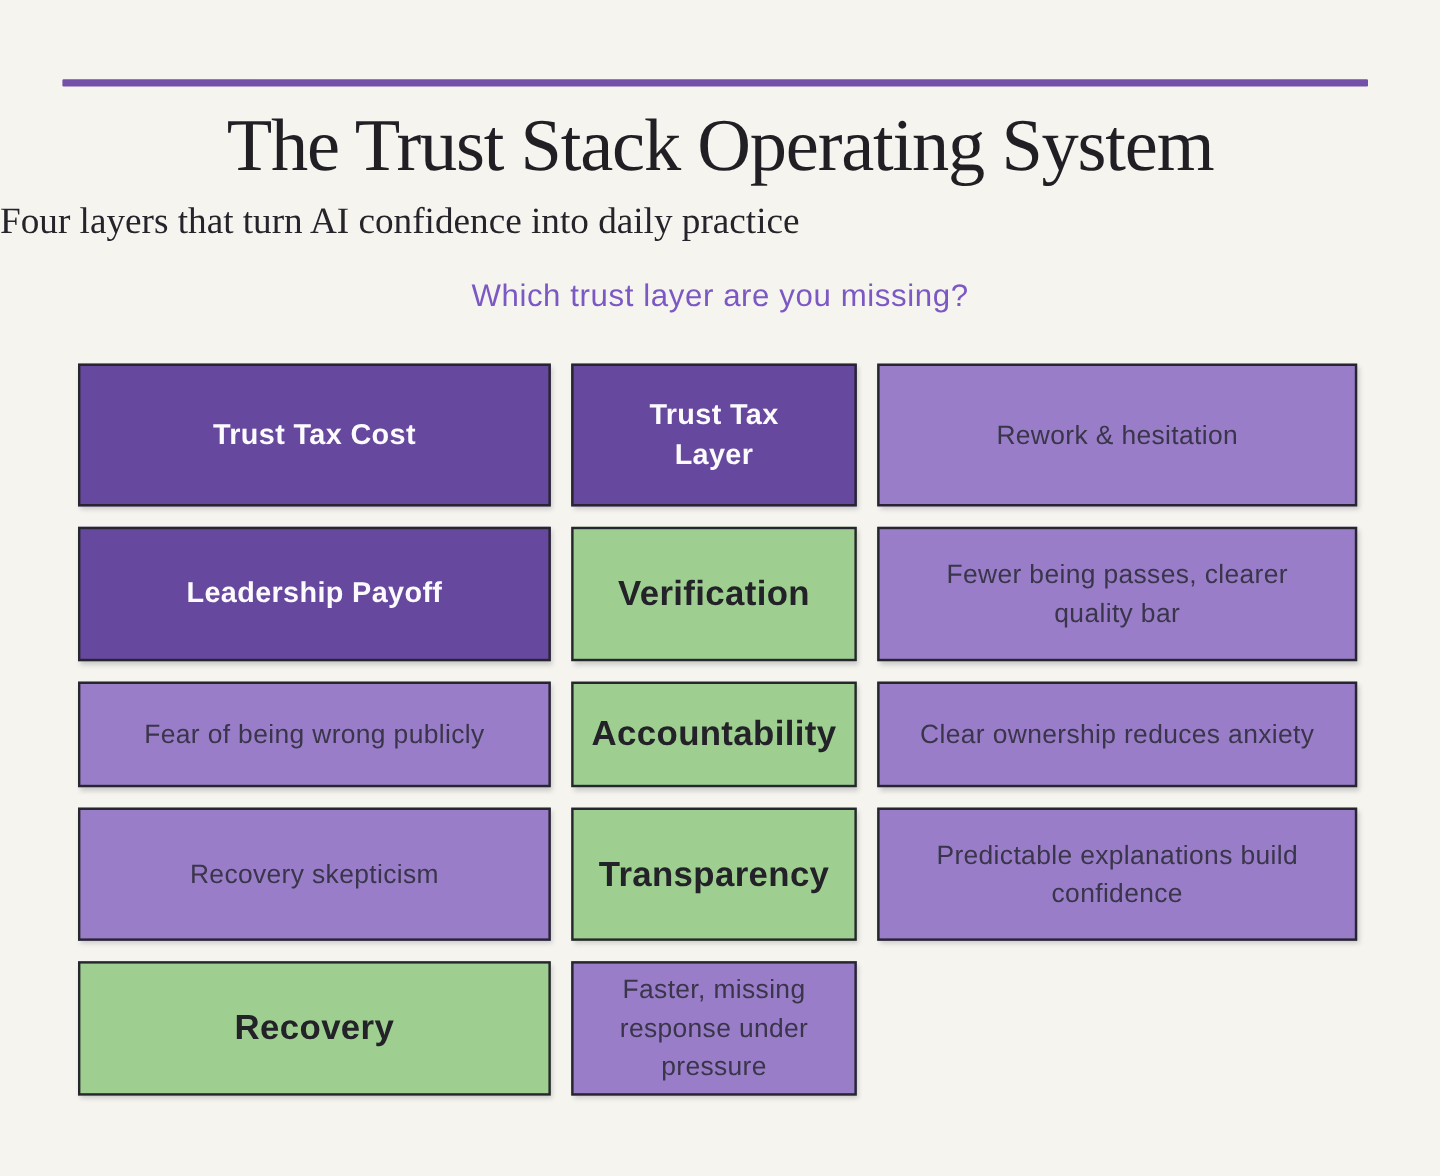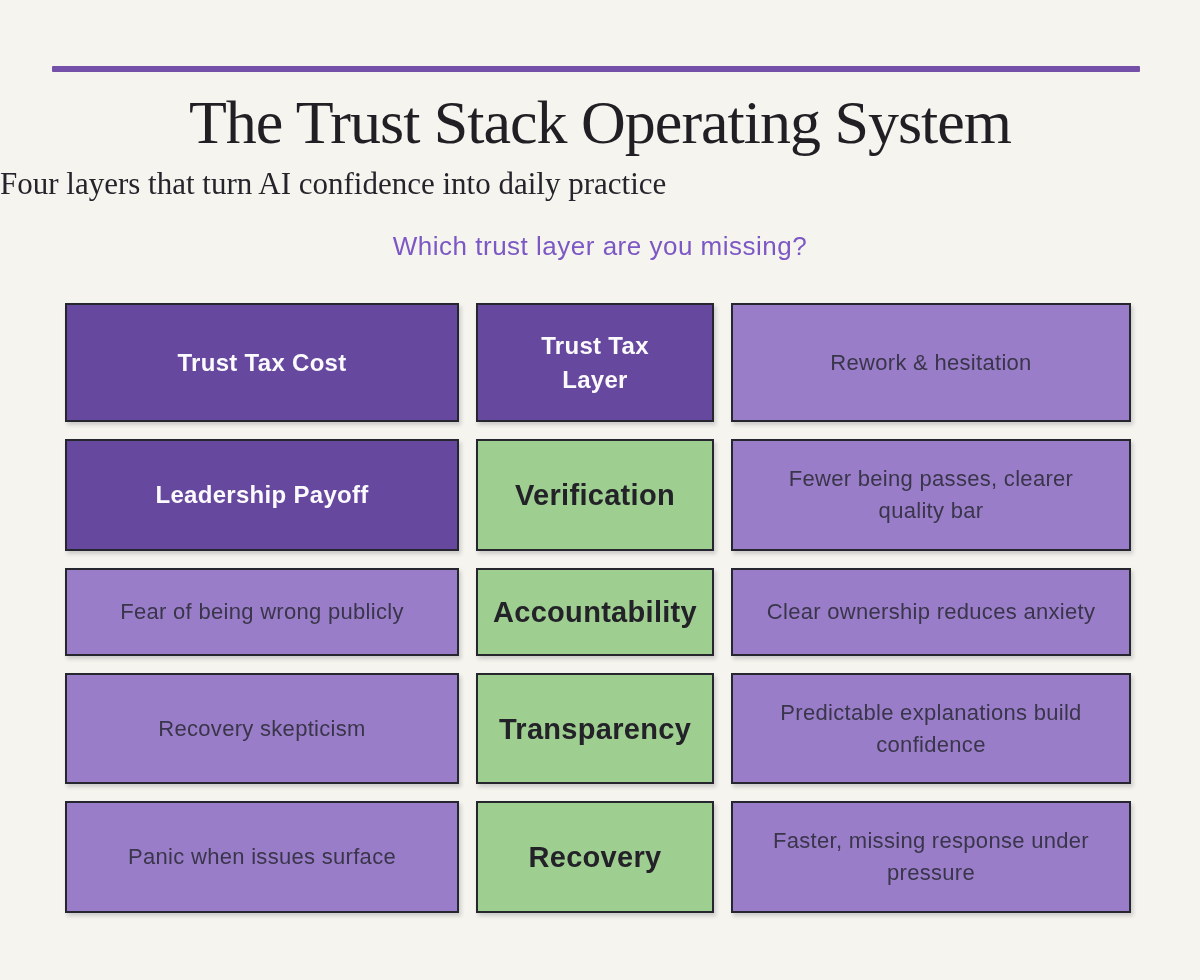--- a/index.html
+++ b/index.html
@@ -119,18 +119,17 @@
     <div class="cell payoff">Fewer being passes, clearer quality bar</div>
 
     <div class="cell cost">Fear of being wrong publicly</div>
     <div class="cell layer">Accountability</div>
     <div class="cell payoff">Clear ownership reduces anxiety</div>
 
     <div class="cell cost">Recovery skepticism</div>
     <div class="cell layer">Transparency</div>
     <div class="cell payoff">Predictable explanations build confidence</div>
 
-    <div class="cell cost">Panic when issues surface</div>
     <div class="cell layer">Recovery</div>
     <div class="cell payoff">Faster, missing response under pressure</div>
 
   </div>
 </div>
 
 </body></html>

